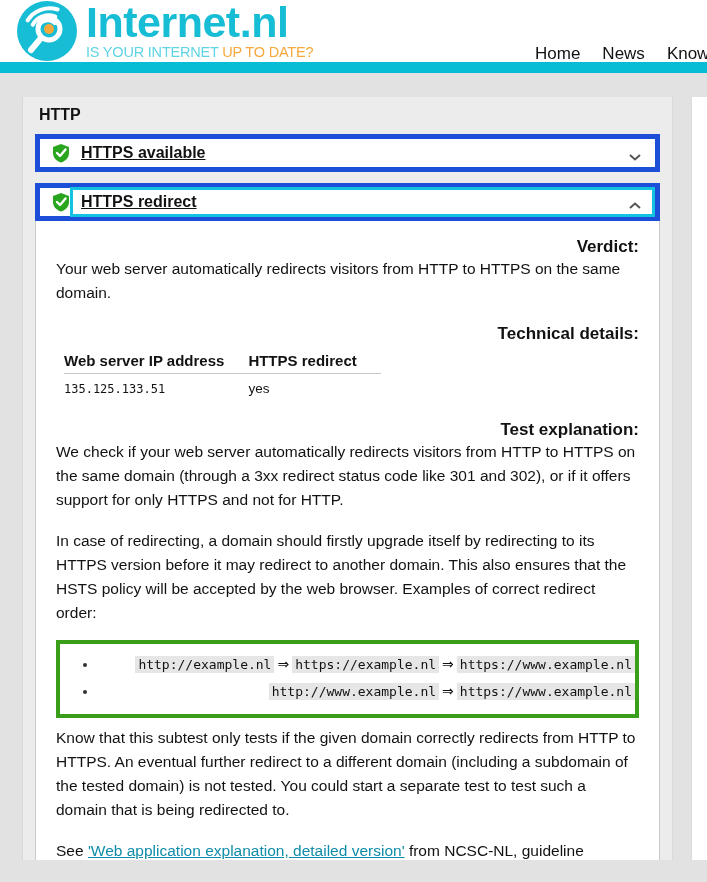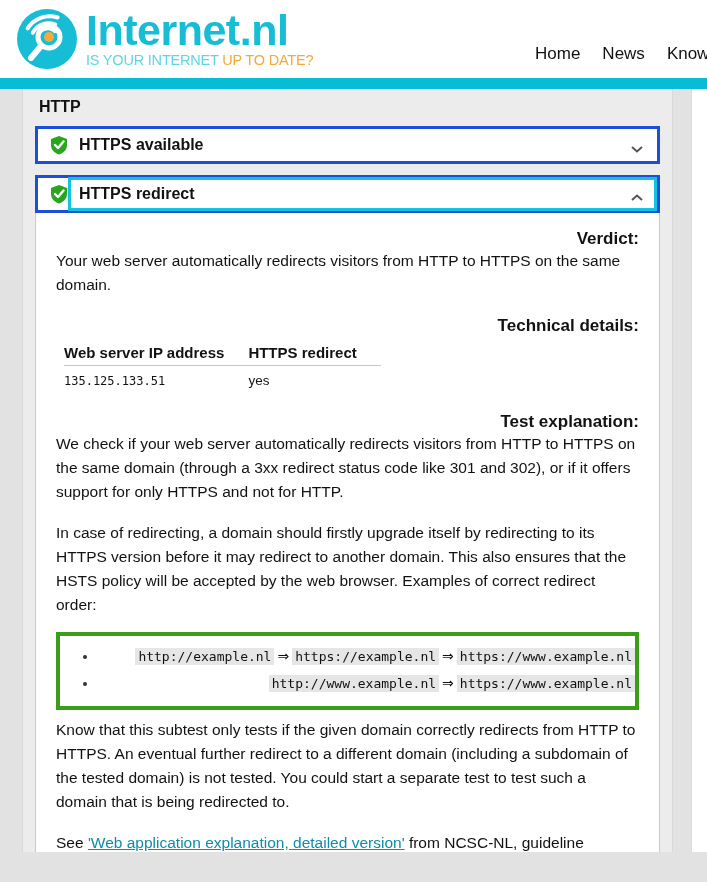--- a/index.html
+++ b/index.html
@@ -8,21 +8,21 @@
     width: 707px; height: 882px;
     overflow: hidden;
     background: #e2e2e2;
     font-family: "Liberation Sans", sans-serif;
     color: #121212;
   }
 
   
   .site-header {
     position: relative;
-    height: 78px;
+    height: 62px;
     background: #ffffff;
     display: flex;
     align-items: center;
     overflow: hidden;
   }
   .logo-block {
     display: flex;
     align-items: center;
     padding-left: 16px;
     gap: 8px;
@@ -61,20 +61,21 @@
   }
 
   .teal-bar { height: 11px; background: #07bdd6; }
 
   
   .page {
     position: relative;
     height: 763px;
     background: #14b8a6;
     display: flex;
+    margin-top: 24px;
   }
   .gutter-left { width: 22px; flex: 0 0 22px; background: #e2e2e2; }
   .content-shell {
     flex: 1 1 auto;
     background: #ececec;
     border-left: 1px solid #d9d9d9;
     border-right: 1px solid #d9d9d9;
     padding: 0 12px;
     overflow: hidden;
   }
@@ -90,26 +91,27 @@
     font-weight: bold;
     margin: 9px 0 10px 4px;
     color: #121212;
   }
 
   
   .panel { margin-bottom: 11px; }
   .panel-head {
     position: relative;
     background: #ffffff;
-    border: 3px solid #1d4ed8;
+    border: 5px solid #1d4ed8;
     height: 38px;
     display: flex;
     align-items: center;
     padding: 0 12px;
     cursor: pointer;
+    text-decoration: underline;
   }
   .panel-head .focus-ring {
     position: absolute;
     left: 30px; right: 0; top: -1px; bottom: -1px;
     border: 3px solid #13c2e0;
     pointer-events: none;
     display: none;
   }
   .panel.is-open .panel-head .focus-ring { display: block; }
   .shield { width: 18px; height: 20px; flex: 0 0 18px; margin-right: 11px; }

